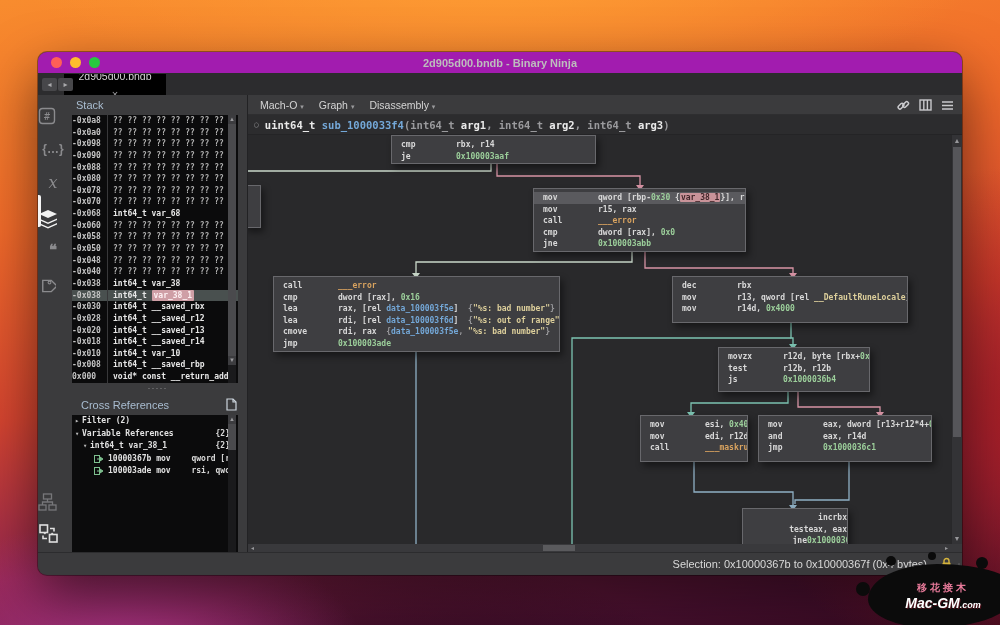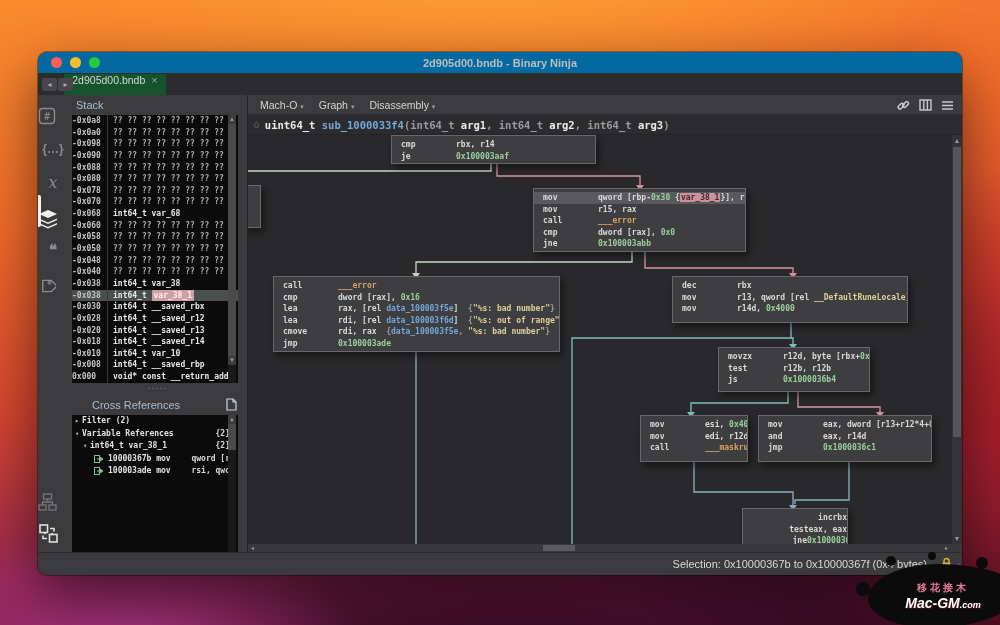--- a/index.html
+++ b/index.html
@@ -13,32 +13,32 @@
       radial-gradient(ellipse 500px 420px at 104% 68%, rgba(168,28,30,.9) 0%, rgba(168,28,30,0) 62%),
       radial-gradient(ellipse 700px 240px at 50% -8%, #ffa134 0%, rgba(255,161,52,0) 70%),
       linear-gradient(172deg, #f88c2e 0%, #f06a2a 30%, #d44430 55%, #93264e 76%, #4a1030 92%, #33091f 100%);
   }
 
   
   .window { position:absolute; left:38px; top:52px; width:924px; height:523px;
     border-radius:9px; overflow:hidden; background:#3a3a3c;
     box-shadow:0 22px 55px rgba(0,0,0,.55), 0 0 0 1px rgba(0,0,0,.35); }
 
-  .titlebar { height:22px; background:#0369a1; border-bottom:1px solid #2c2c2e;
+  .titlebar { height:22px; background:#a21caf; border-bottom:1px solid #2c2c2e;
     display:flex; align-items:center; position:relative; }
   .lights { display:flex; gap:8px; margin-left:13px; }
   .light { width:11px; height:11px; border-radius:50%; }
   .titlebar .title { position:absolute; left:0; right:0; text-align:center;
     font-size:11px; font-weight:700; color:#bdbdbd; }
 
   .tabbar { height:21px; background:#2c2c2e; display:flex; align-items:stretch; }
   .navbtn { width:15px; height:13px; margin:4px 0 0 4px; background:#47474a; border-radius:2px;
     color:#a9a9ac; font-size:8px; line-height:13px; text-align:center; }
-  .tab { margin-left:26px; width:102px; background:#14532d; color:#d6d6d6;
-    font-size:10.5px; display:flex; align-items:flex-start; justify-content:center; gap:6px; }
+  .tab { margin-left:26px; width:102px; background:#000000; color:#d6d6d6;
+    font-size:10.5px; display:flex; align-items:center; justify-content:center; gap:6px;flex-direction:column; }
   .tab .close { color:#9f9fa2; font-size:11px; }
 
   .content { display:flex; height:457px; }
 
   
   .iconbar { width:30px; background:#3b3b3d; position:relative; flex:none; }
   .sideicon { position:absolute; left:0; width:30px; text-align:center; color:#8b8b8e; }
   .active-indicator { position:absolute; left:0; top:100px; width:3px; height:32px;
     background:#f4f4f4; border-radius:0 2px 2px 0; }
 
@@ -240,21 +240,21 @@
             </div>
           <div class="vscroll" style="top:0;height:268px">
             <div class="arr">▲</div>
             <div class="thumb" style="height:232px"></div>
             <div class="arr">▼</div>
           </div>
         </div>
 
         <div class="splitter">·····</div>
 
-        <div class="panel-header" style="position:absolute;top:300px;left:16px;right:0">
+        <div class="panel-header" style="position:absolute;top:300px;left:5px;right:0">
           <span>Cross References</span>
           <span class="hicon">
             <svg width="11" height="13" viewBox="0 0 11 13">
                 <path d="M1 1 h6 l3 3 v8 h-9 Z" fill="none" stroke="#cdd6de" stroke-width="1.2"></path>
                 <path d="M7 1 v3 h3" fill="none" stroke="#cdd6de" stroke-width="1.2"></path>
               </svg>
           </span>
         </div>
 
         <div class="blackbox" id="xrefbox">

